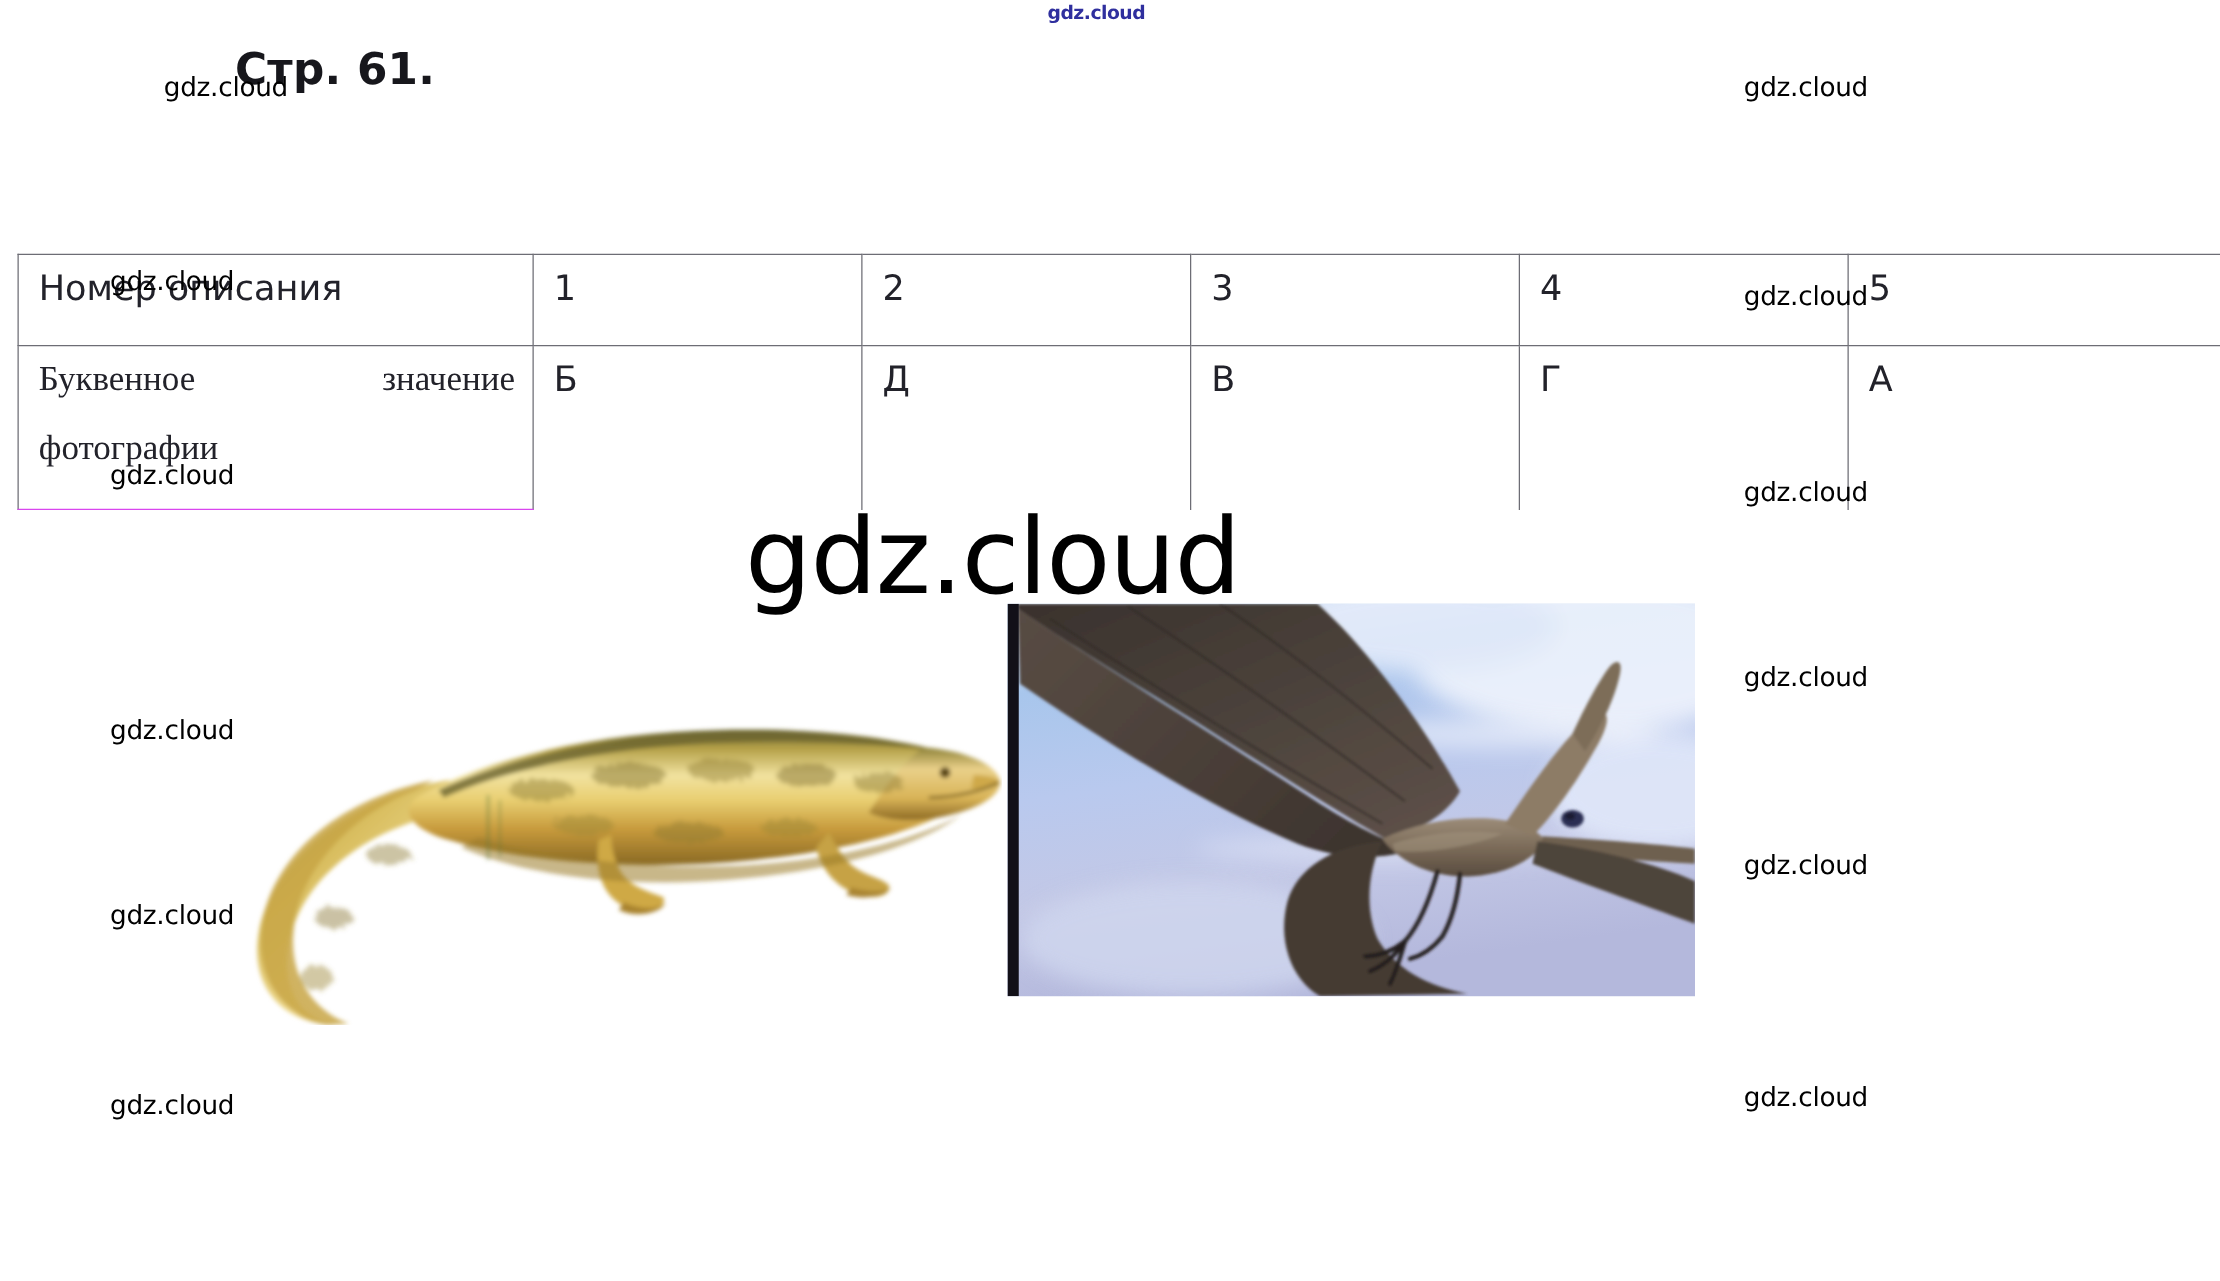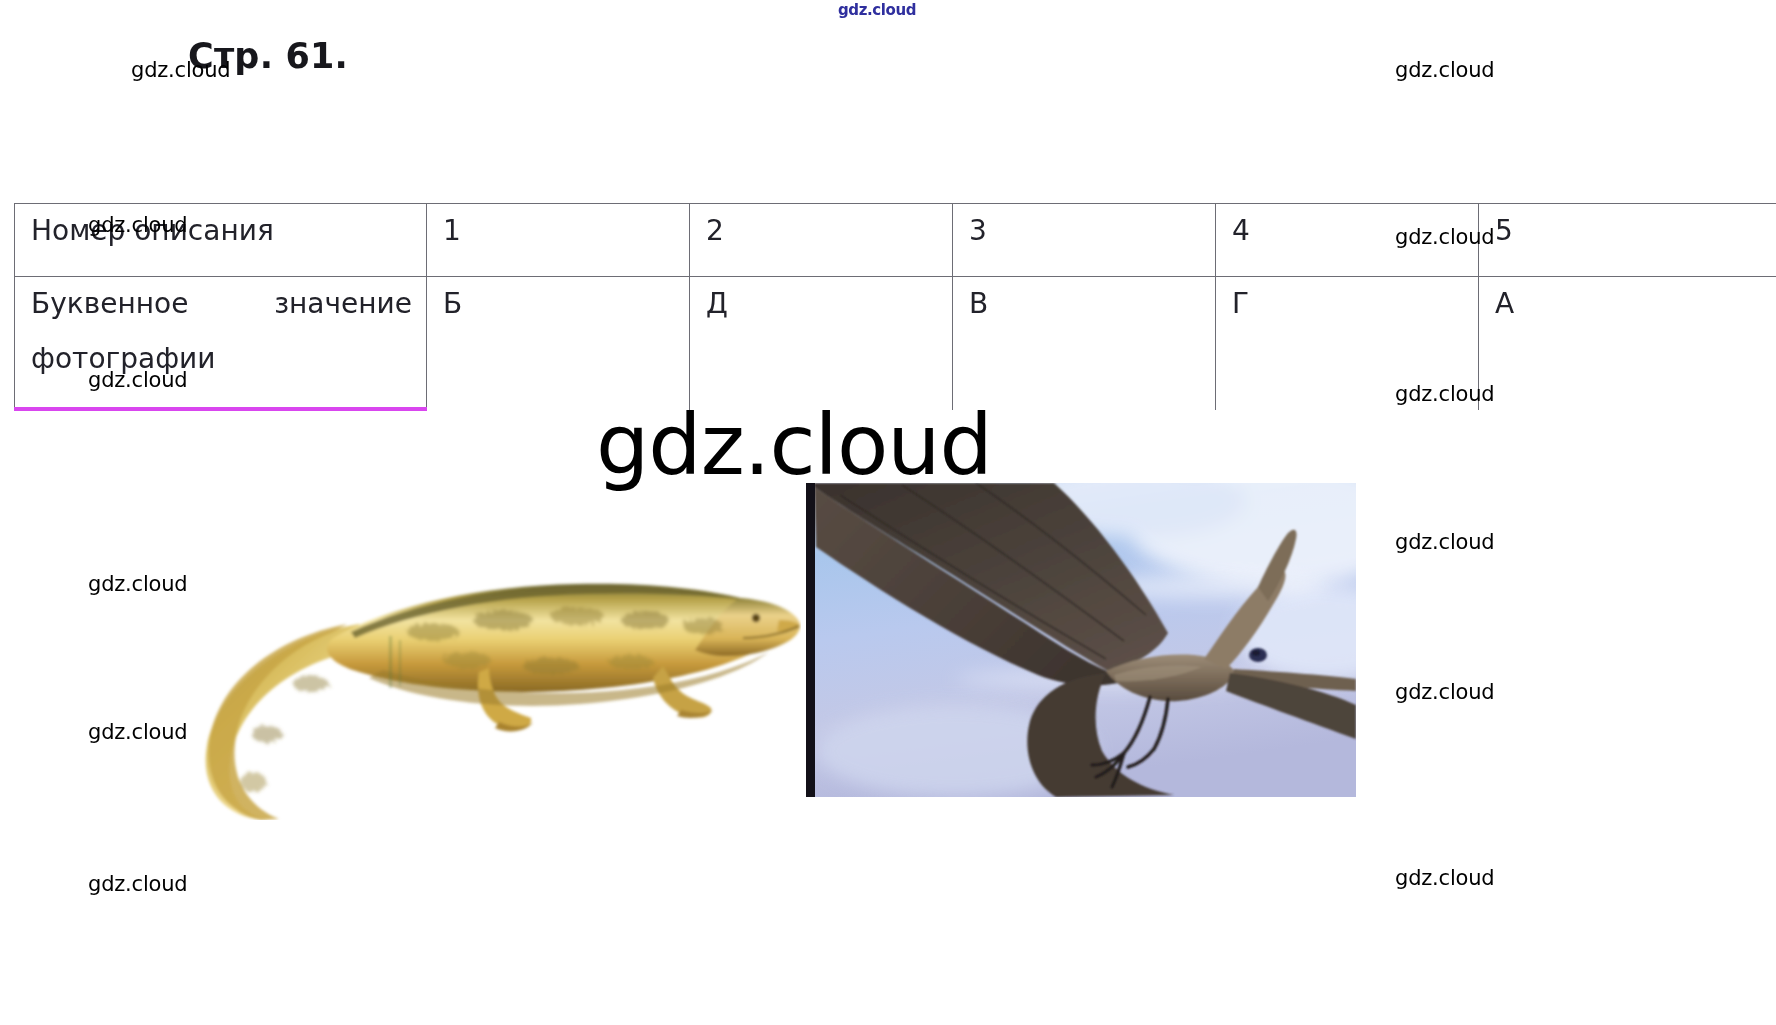--- a/index.html
+++ b/index.html
@@ -115,21 +115,21 @@
   td.val-cell.last { width: 456px; }
   .lbl-line2 {
     display: block;
     text-align: center;
     text-align-last: left;
     margin-top: 20px;
   }
   
   #answer-table tr.row-values td { border-bottom: 1px solid #9a9aa2; }
   #answer-table tr.row-values td.val-cell { border-bottom: 1px solid transparent; }
-  #answer-table tr.row-values td.label-cell { border-bottom: 4px solid #d946ef; }
+  #answer-table tr.row-values td.label-cell { border-bottom: 1px solid #d946ef; font-family: Liberation Serif, serif; }
 
   
   #figure-lizard {
     position: absolute;
     left: 183px; top: 520px;
     width: 618px; height: 300px;
   }
   #figure-pterosaur {
     position: absolute;
     left: 806px; top: 483px;

